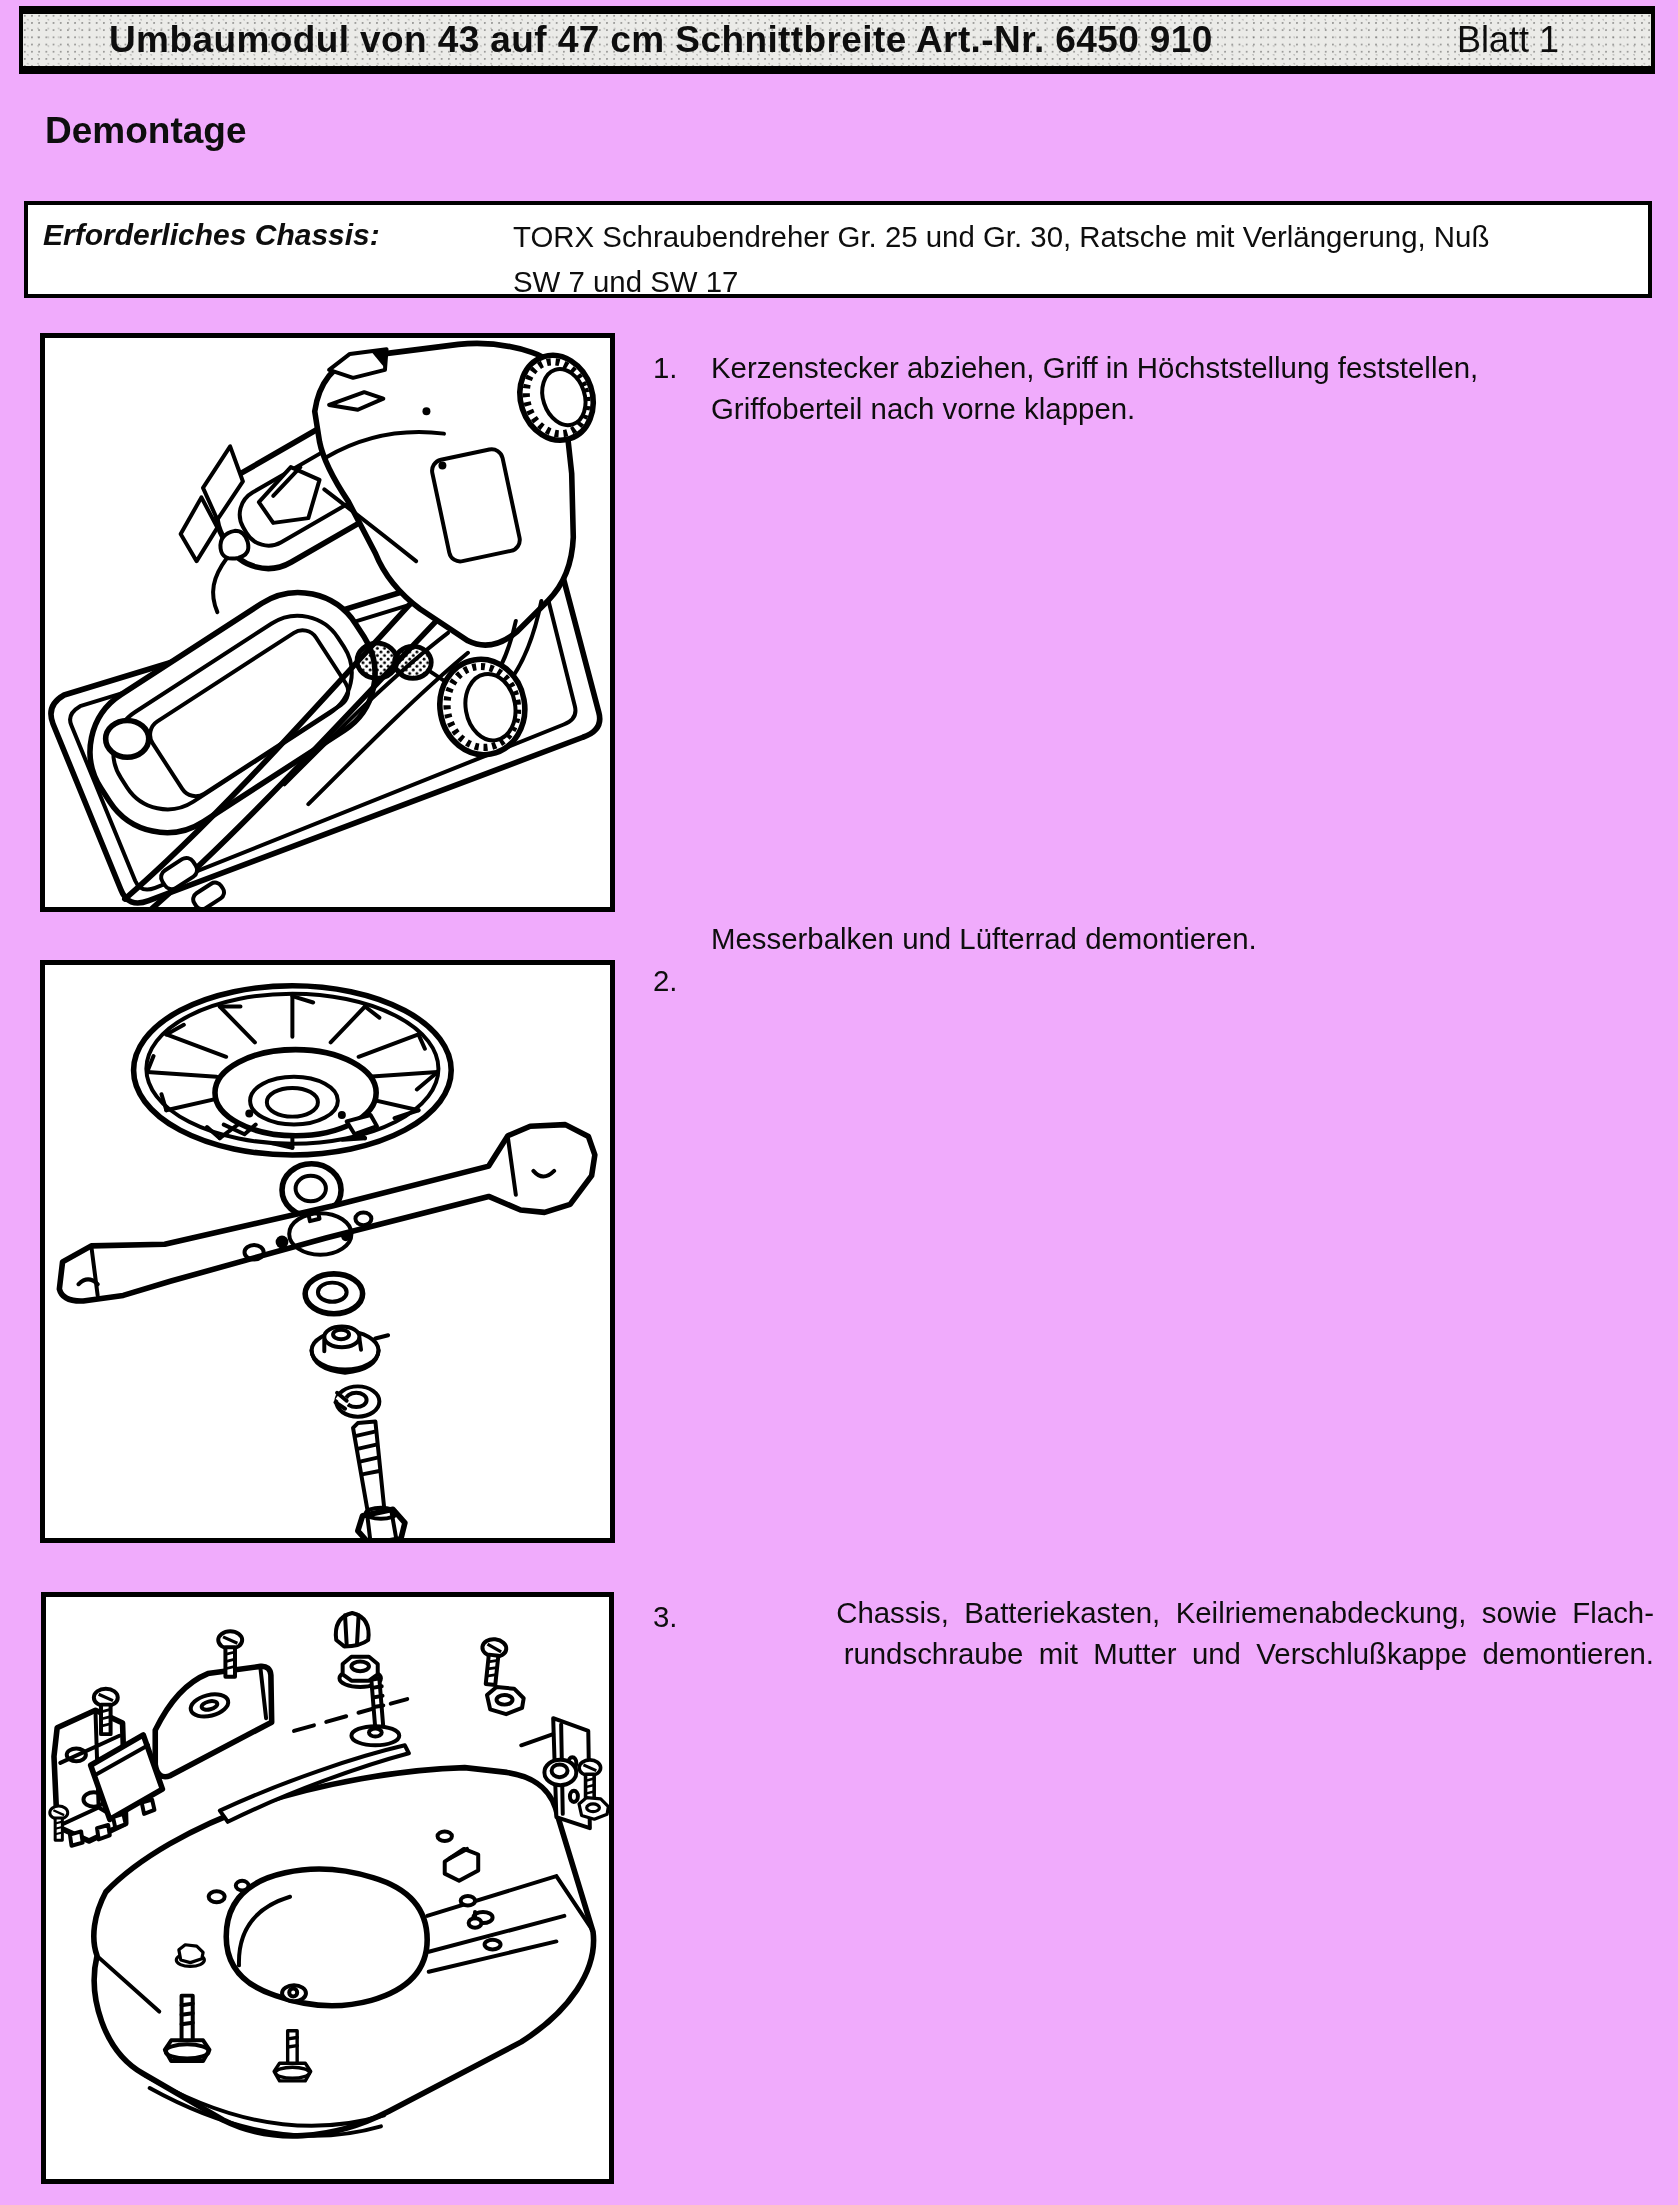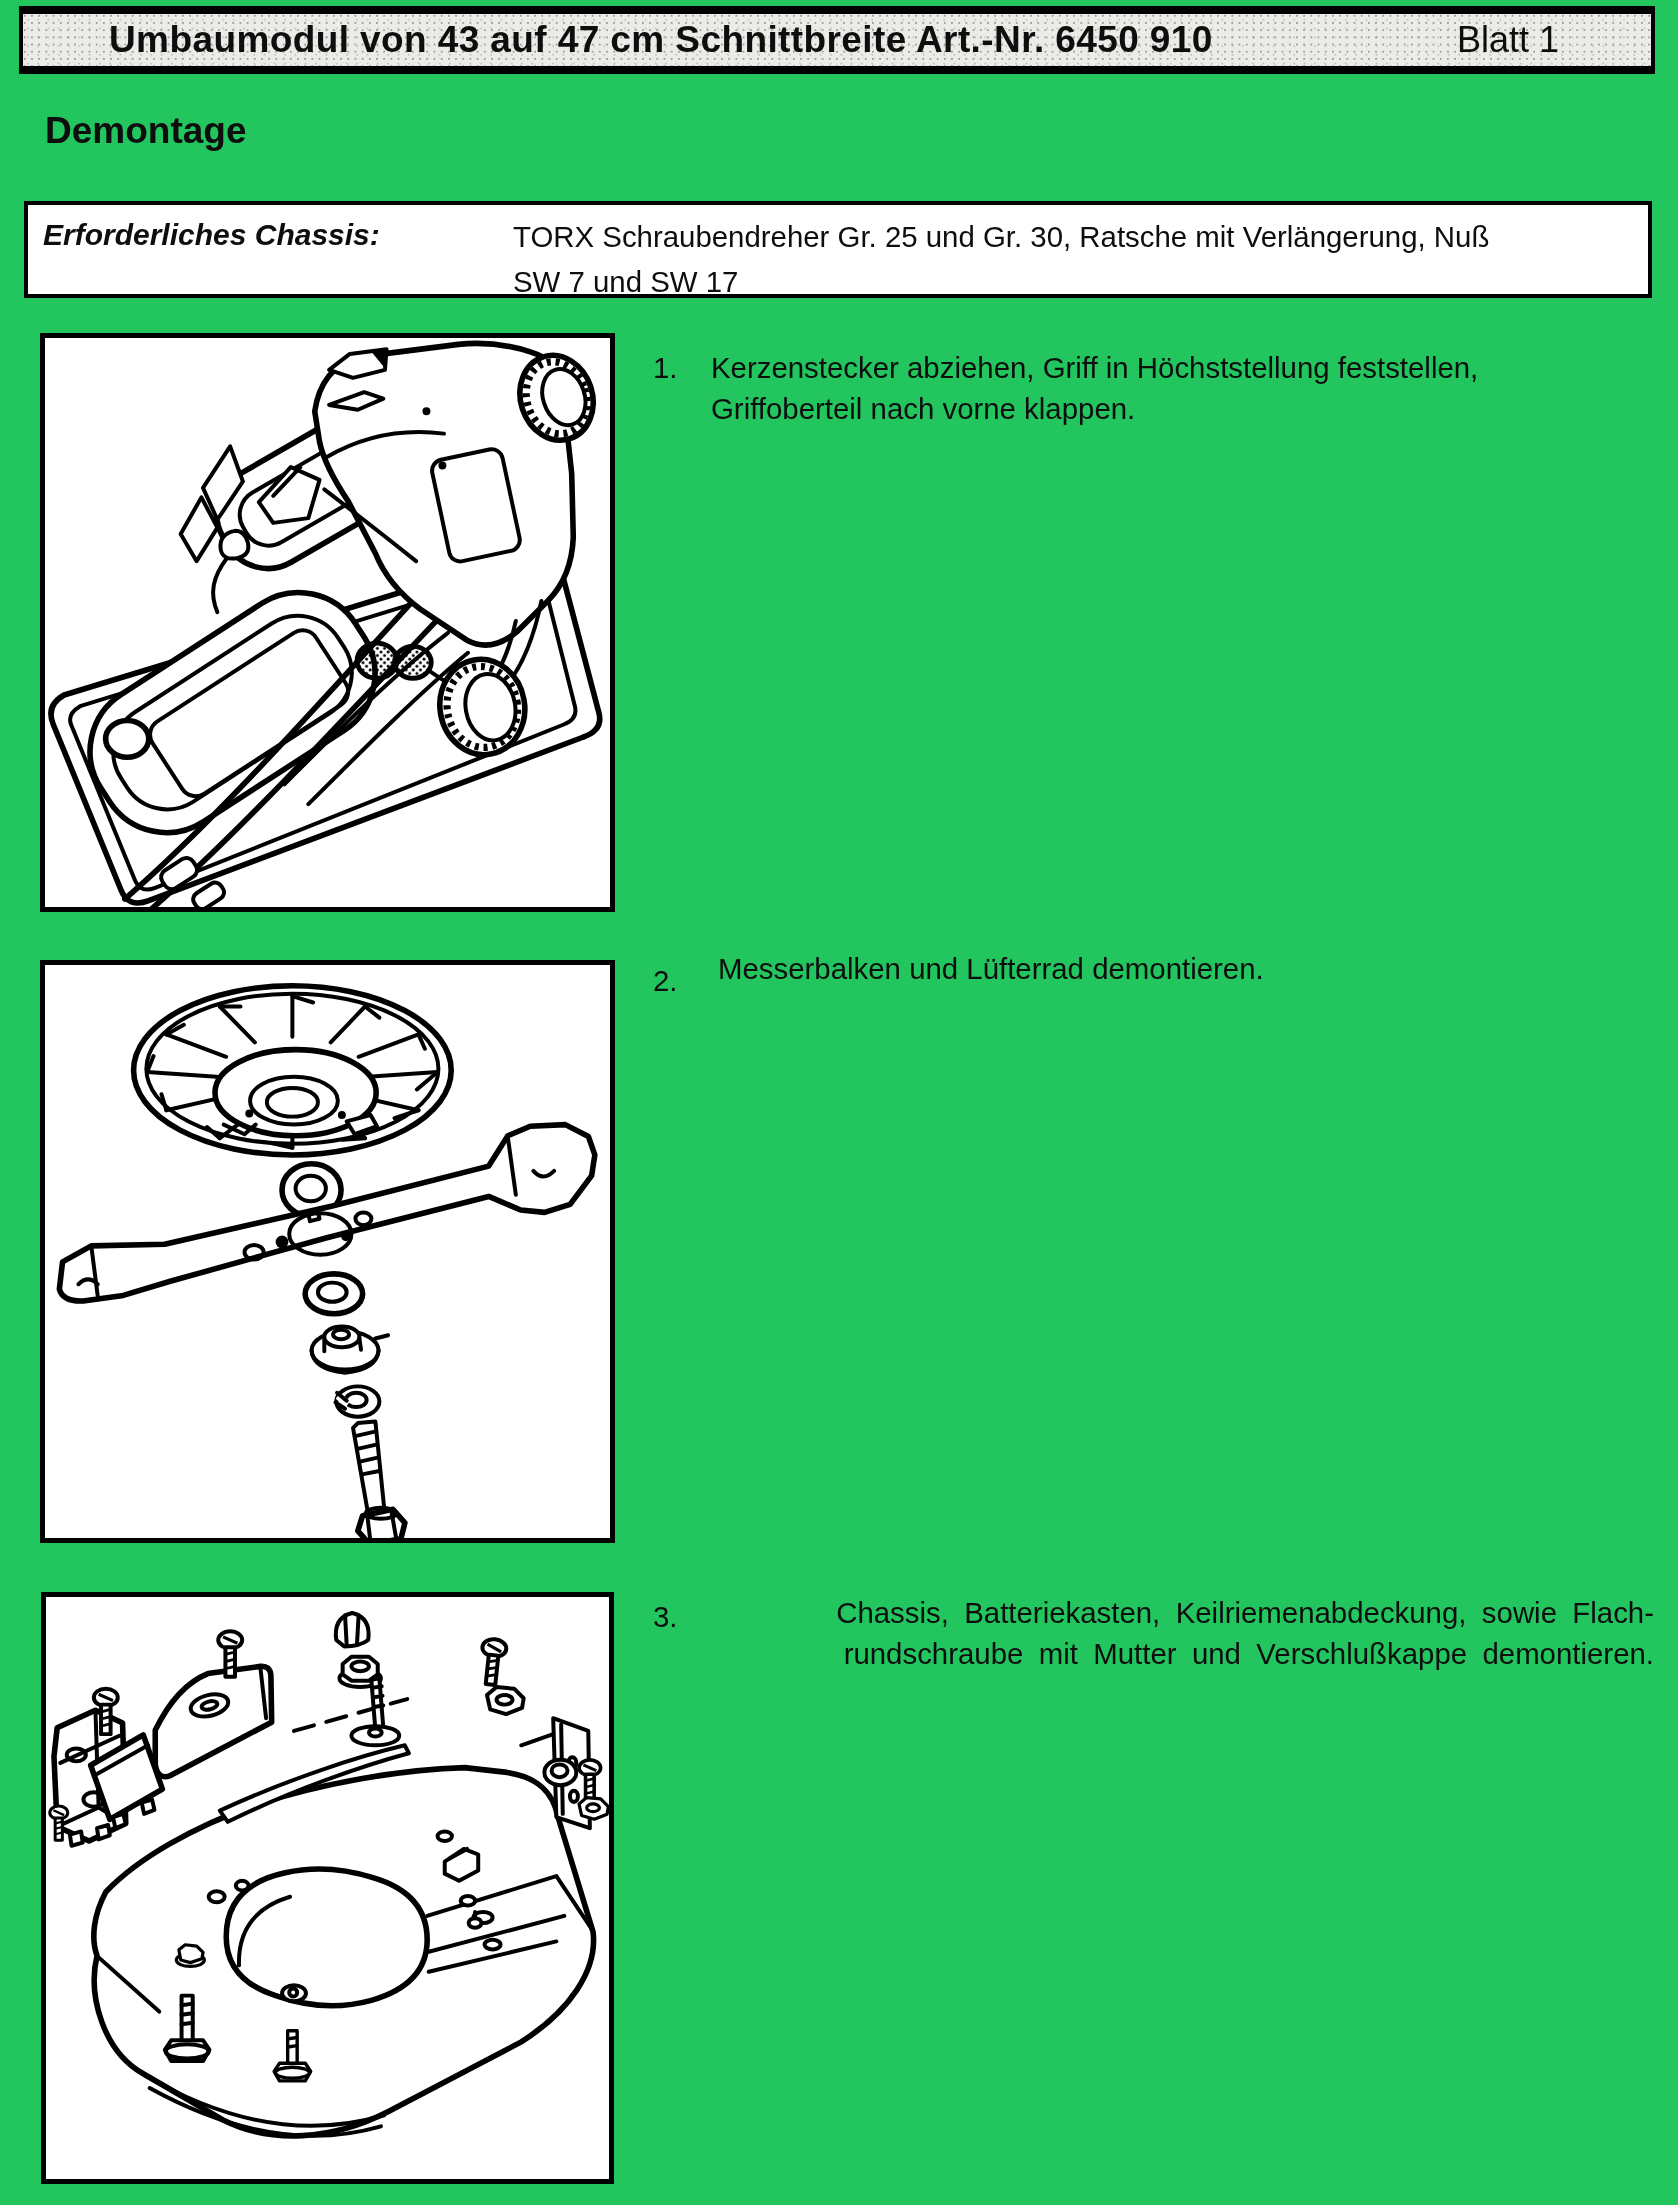--- a/index.html
+++ b/index.html
@@ -1,16 +1,16 @@
 <!DOCTYPE html>
 <html style="font-size:12.7px"><head>
 <meta charset="utf-8">
 <style>
   html,body{margin:0;padding:0;background:#ffffff;}
-  .page{position:relative;width:1678px;height:2205px;background:#22c55e;
+  .page{position:relative;width:1678px;height:2205px;background:#f0abfc;
         font-family:"Liberation Sans",sans-serif;color:#0e0e0e;overflow:hidden;}
 
   
   .header{position:absolute;left:19px;top:6.4px;width:1636px;height:68px;box-sizing:border-box;
           border:4.8px solid #000;border-top-width:8px;border-bottom-width:8px;
           display:flex;align-items:center;
           background-color:#ebebe8;
           background-image:radial-gradient(circle at 1.6px 1.6px, rgba(0,0,0,.34) 0.9px, transparent 1px),
                            radial-gradient(circle at 4.8px 5.6px, rgba(0,0,0,.18) 0.8px, transparent 1px);
           background-size:7.2px 7.2px,10.3px 8.8px;}
@@ -32,21 +32,21 @@
   #fig2{left:40px;top:960px;width:575px;height:583px;}
   #fig3{left:41px;top:1592px;width:573px;height:592px;}
   .figure svg{display:block;width:100%;height:100%;}
 
   
   .step-number{position:absolute;font-size:29.4px;line-height:41px;}
   .step-text{position:absolute;width:943px;font-size:29.4px;line-height:41px;}
   .step-title{font-weight:700;}
   .step-body{white-space:pre-line;}
   #step1-num{left:653px;top:347px;}  #step1-text{left:711px;top:347px;}
-  #step2-num{left:653px;top:960px;} #step2-text{left:711px;top:948px;margin-left:7px;}
+  #step2-num{left:653px;top:960px;} #step2-text{left:711px;top:918px;}
   #step3-num{left:653px;top:1596px;} #step3-text{left:711px;top:1592px;word-spacing:7.2px;text-align:right;}
 
   svg .ln{fill:none;stroke:#000;stroke-width:7;stroke-linecap:round;stroke-linejoin:round;}
   svg .ln2{fill:none;stroke:#000;stroke-width:5;stroke-linecap:round;stroke-linejoin:round;}
   svg .wh{fill:#fff;stroke:#000;stroke-width:7;stroke-linecap:round;stroke-linejoin:round;}
   svg .wh2{fill:#fff;stroke:#000;stroke-width:5;stroke-linecap:round;stroke-linejoin:round;}
   svg .bk{fill:#000;stroke:none;}
 </style>
 </head>
 <body>

